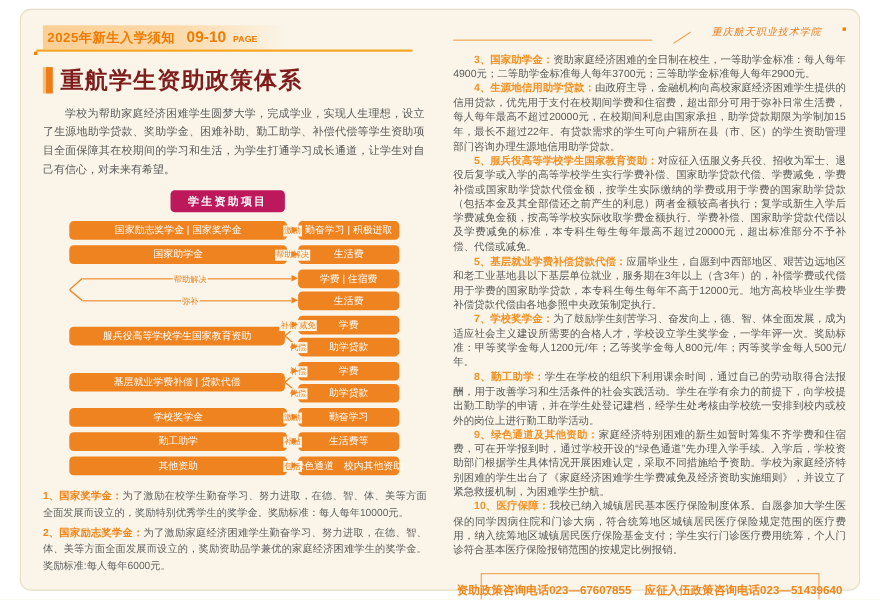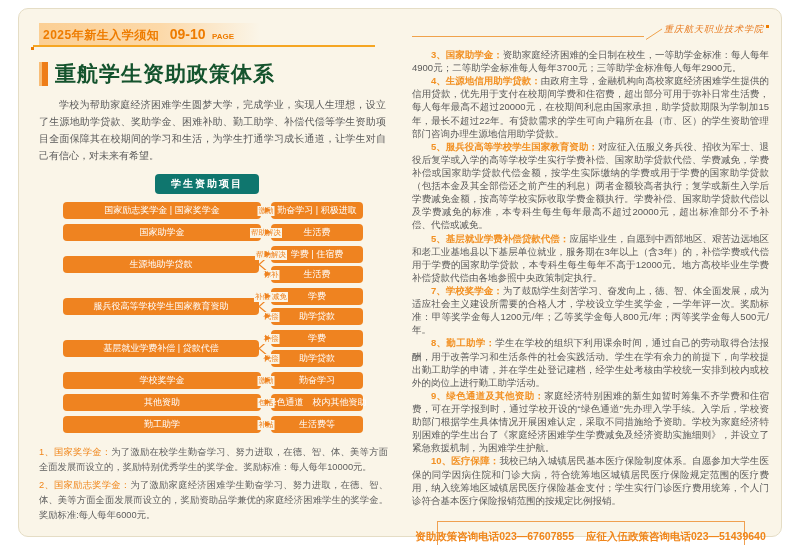--- a/index.html
+++ b/index.html
@@ -36,33 +36,33 @@
   }
 
   
   .sec-title { display:flex; align-items:center; margin:2px 0 8px 0; }
   .sec-title .bar {
     width:9px; height:24px; margin-right:7px;
     background:linear-gradient(90deg,#f8bd77 0%,#f8bd77 35%,#ee7d18 35%,#ee7d18 100%);
   }
   .sec-title .txt {
     font-family:"Liberation Serif","DejaVu Serif",serif;
-    font-size:21px; font-weight:bold; color:#14532d; letter-spacing:1px;
+    font-size:21px; font-weight:bold; color:#7f1d1d; letter-spacing:1px;
   }
 
   .intro {
     margin:0 2px 10px 0; font-size:10px; line-height:1.7; color:#5a5a5a;
     text-indent:2em; text-align:justify;
   }
 
   
   .diagram { margin-left:24px; width:300px; }
   .d-title {
     margin-left:92px; width:104px; height:20px; border-radius:4px;
-    background:#0f766e; color:#fff; font-size:10px; font-weight:bold;
+    background:#be185d; color:#fff; font-size:10px; font-weight:bold;
     display:flex; align-items:center; justify-content:center; letter-spacing:2px;
     margin-bottom:8px; box-sizing:border-box;
   }
   .group { display:flex; align-items:center; margin-bottom:5px; }
   .obox {
     background:#ef8320; color:#fff; border-radius:4px; box-sizing:border-box;
     display:flex; align-items:center; justify-content:center; text-align:center;
     white-space:nowrap;
   }
   .lbox { width:198px; min-height:17px; font-size:9px; padding:1px 2px; }
@@ -81,24 +81,24 @@
   .conn .lbl {
     position:absolute; left:50%; top:50%; transform:translate(-50%,-50%);
     background:#faf5e8; color:#ef8320; font-size:7.5px; padding:0 1px; white-space:nowrap;
   }
   .fork { width:12px; align-self:stretch; }
   .fork svg { width:12px; height:100%; display:block; }
 
   
   .notes { margin-top:12px; }
   .note { margin:0 0 3px 0; font-size:9.3px; line-height:1.6; color:#5f5f5f; text-align:justify; }
-  .note .nlbl { color:#f08519; font-weight:normal; }
-
-  
-  .rp-header { display:flex; align-items:flex-end; height:22px; margin-bottom:8px; }
+  .note .nlbl { color:#f08519; font-weight:bold; }
+
+  
+  .rp-header { display:flex; align-items:flex-end; height:22px; margin-bottom:8px;gap:17px; }
   .rp-header .rline { flex:1; border-top:1px solid #f0a24b; margin-bottom:3px; }
   .rp-header .slant { width:16px; height:12px; margin:0 2px 0 2px; }
   .rp-header .slant svg { display:block; }
   .rp-header .script {
     color:#e87a1e; font-style:italic; font-size:9px; letter-spacing:1px;
     white-space:nowrap; padding-bottom:4px;
   }
   .rp-header .dot { width:3px; height:3px; background:#ee7c00; margin:0 0 12px 2px; }
 
   
@@ -154,21 +154,20 @@
 
       <div class="group">
         <div class="obox lbox">国家助学金</div>
         <div class="conn">
             <span class="lbl">帮助解决</span>
           </div>
         <div class="obox rbox">生活费</div>
       </div>
 
       <div class="group">
-        <div class="obox lbox">生源地助学贷款</div>
         <div class="fork">
           <svg viewBox="0 0 12 37" preserveAspectRatio="none">
               <line x1="0" y1="18.5" x2="12" y2="8" stroke="#ef8320" stroke-width="1.2"></line>
               <line x1="0" y1="18.5" x2="12" y2="28.5" stroke="#ef8320" stroke-width="1.2"></line>
             </svg>
         </div>
         <div class="links">
           <div class="linkrow">
             <div class="conn">
                 <span class="lbl">帮助解决</span>
@@ -234,33 +233,33 @@
 
       <div class="group">
         <div class="obox lbox">学校奖学金</div>
         <div class="conn">
             <span class="lbl">激励</span>
           </div>
         <div class="obox rbox">勤奋学习</div>
       </div>
 
       <div class="group">
+        <div class="obox lbox">勤工助学</div>
+        <div class="conn">
+            <span class="lbl">补贴</span>
+          </div>
+        <div class="obox rbox">生活费等</div>
+      </div>
+
+      <div class="group">
         <div class="obox lbox">其他资助</div>
         <div class="conn">
             <span class="lbl">包括</span>
           </div>
         <div class="obox rbox">绿色通道　校内其他资助</div>
-      </div>
-
-      <div class="group">
-        <div class="obox lbox">勤工助学</div>
-        <div class="conn">
-            <span class="lbl">补贴</span>
-          </div>
-        <div class="obox rbox">生活费等</div>
       </div>
     </div>
 
     <div class="notes">
       <p class="note"><span class="nlbl">1、国家奖学金：</span><span>为了激励在校学生勤奋学习、努力进取，在德、智、体、美等方面全面发展而设立的，奖励特别优秀学生的奖学金。奖励标准：每人每年10000元。</span></p>
       <p class="note"><span class="nlbl">2、国家励志奖学金：</span><span>为了激励家庭经济困难学生勤奋学习、努力进取，在德、智、体、美等方面全面发展而设立的，奖励资助品学兼优的家庭经济困难学生的奖学金。奖励标准:每人每年6000元。</span></p>
     </div>
 
   </div>
 

